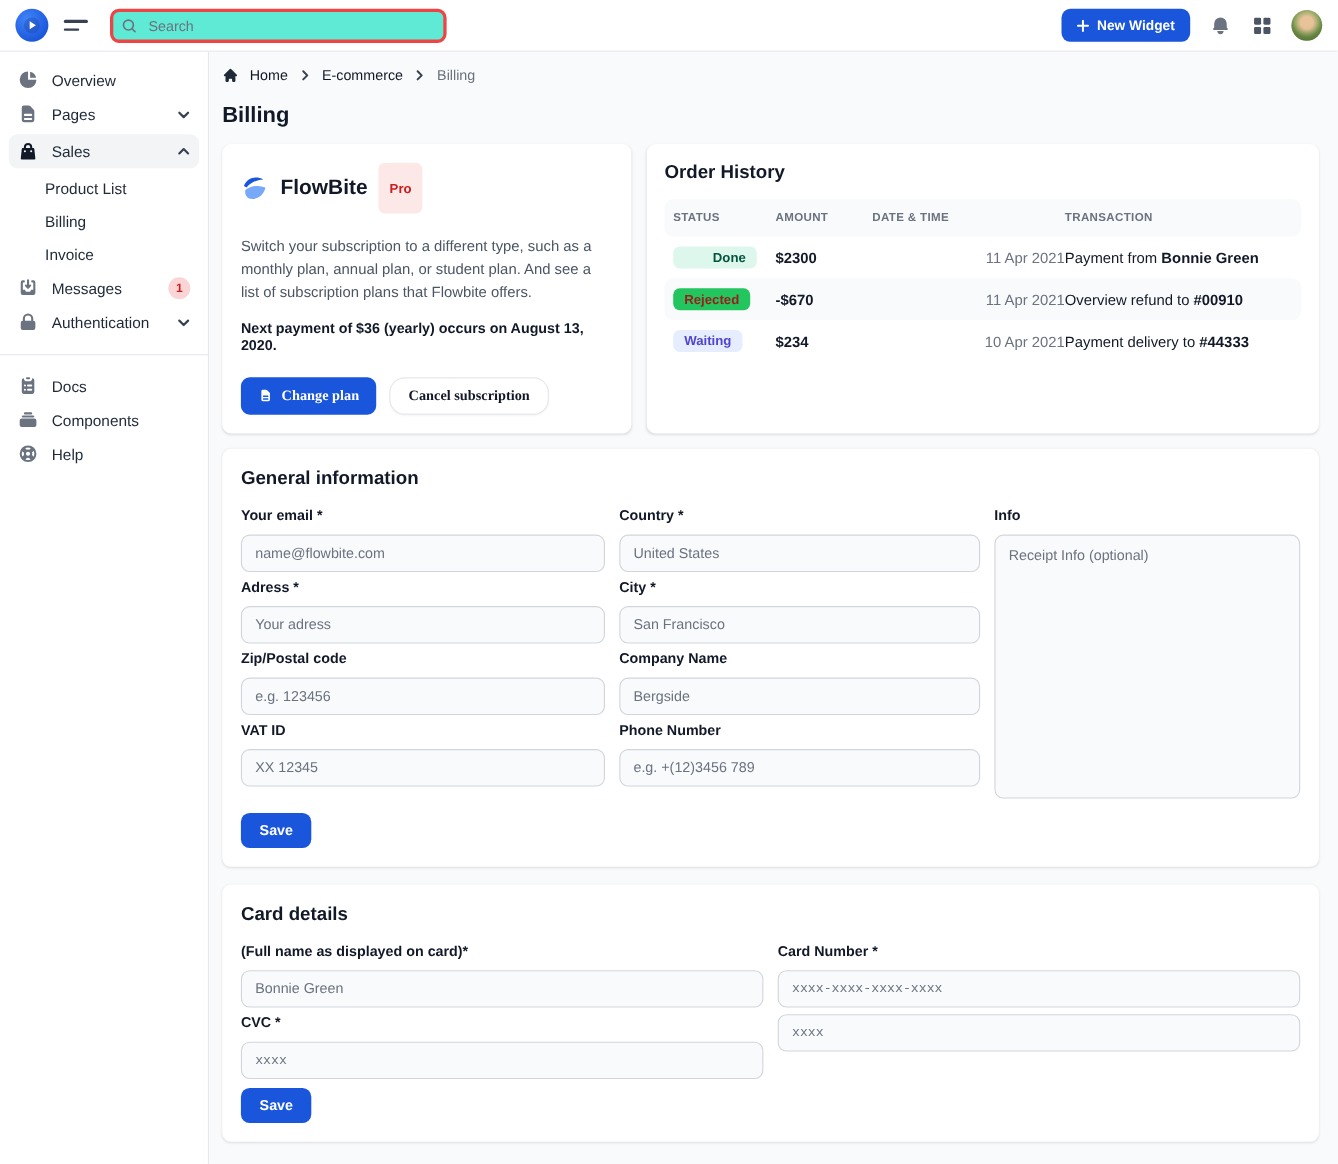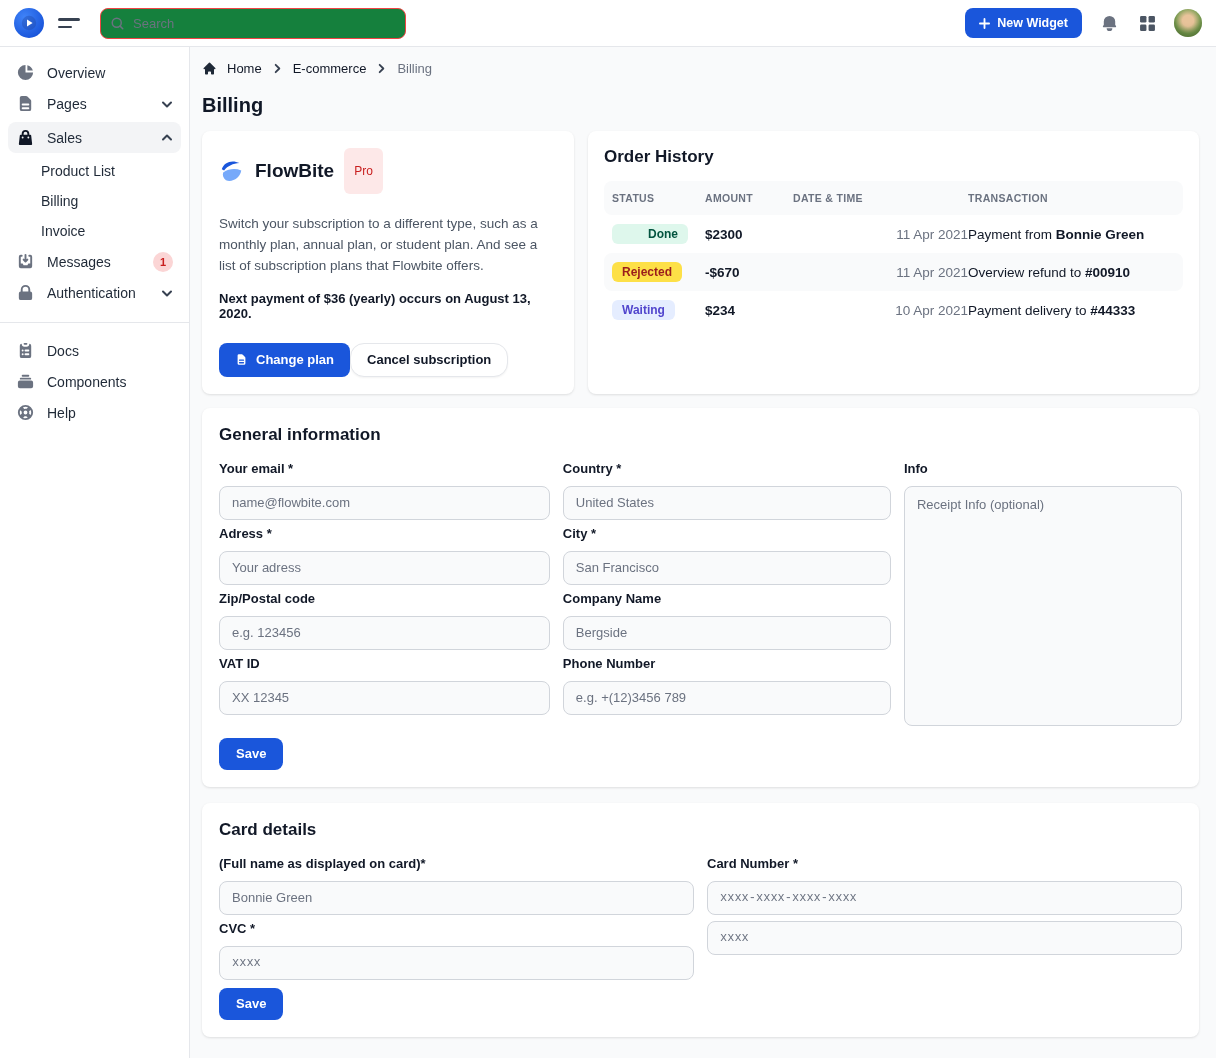--- a/index.html
+++ b/index.html
@@ -12,21 +12,21 @@
   .nav-left { display:flex; align-items:center; gap:14px; flex:1; }
   .logo-btn { width:30px; height:30px; border-radius:50%; background:radial-gradient(circle at 35% 30%, #3f83f8, #1a56db 75%);
               display:flex; align-items:center; justify-content:center; cursor:pointer; }
   .logo-btn svg { display:block; }
   .hamburger { width:28px; height:22px; display:flex; flex-direction:column; justify-content:center; gap:5px; cursor:pointer; }
   .hamburger span { height:2.5px; border-radius:2px; background:#374151; }
   .hamburger span:nth-child(1){ width:22px; }
   .hamburger span:nth-child(2){ width:14px; }
   .search-wrap { position:relative; width:306px; }
   .search-wrap svg { position:absolute; left:10px; top:8px; }
-  .search-input { width:100%; height:31px; background:#15803d; border:1px solid #ef4444; border-radius:8px;
+  .search-input { width:100%; height:31px; background:#5eead4; border:3px solid #ef4444; border-radius:8px;
                   padding:0 10px 0 32px; font-size:13px; color:#111827; font-family:inherit; }
   .search-input::placeholder { color:#6b7280; }
   .nav-right { display:flex; align-items:center; gap:16px; }
   .btn-primary { display:inline-flex; align-items:center; gap:7px; background:#1a56db; color:#fff; border:none;
                  border-radius:8px; height:30px; padding:0 14px; font-size:12.5px; font-weight:700; cursor:pointer; font-family:inherit; }
   .icon-btn { background:none; border:none; cursor:pointer; display:flex; align-items:center; padding:2px; }
   .avatar { width:28px; height:28px; border-radius:50%; cursor:pointer;
             background:radial-gradient(circle at 50% 42%, #e8c39a 26%, #7fa256 60%, #5d7d3c 100%);
             box-shadow:inset 0 -6px 6px rgba(40,70,20,.35); }
 
@@ -50,40 +50,40 @@
   .breadcrumb .current { color:#6b7280; cursor:default; }
   .page-title { font-size:20px; font-weight:700; margin:18px 0 14px; color:#111827; }
 
   .card { background:#fff; border-radius:8px; box-shadow:0 1px 3px rgba(0,0,0,.08), 0 1px 2px rgba(0,0,0,.04); }
   .row1 { display:grid; grid-template-columns:372px 1fr; gap:14px; }
 
   
   .sub-card { padding:17px; }
   .brand-row { display:flex; align-items:center; gap:10px; }
   .brand-name { font-size:19px; font-weight:700; color:#111827; }
-  .badge-pro { background:#fde8e8; color:#c81e1e; font-size:12px; font-weight:400; padding:16px 10px; border-radius:6px; }
+  .badge-pro { background:#fde8e8; color:#c81e1e; font-size:12px; font-weight:700; padding:16px 10px; border-radius:6px; }
   .sub-desc { font-size:13.5px; line-height:1.55; color:#4b5563; margin-top:20px; }
   .sub-note { font-size:13px; font-weight:700; color:#111827; margin-top:14px; }
-  .sub-actions { display:flex; margin-top:22px; }
+  .sub-actions { display:flex; gap:12px; margin-top:22px;font-family:Liberation Serif, serif; }
   .btn-change { display:inline-flex; align-items:center; gap:8px; background:#1a56db; color:#fff; border:none;
                 border-radius:8px; height:34px; padding:0 16px; font-size:13px; font-weight:600; cursor:pointer; font-family:inherit; }
   .btn-cancel { background:#fff; color:#111827; border:1px solid #e5e7eb; border-radius:14px; height:34px;
                 padding:0 16px; font-size:13px; font-weight:600; cursor:pointer; font-family:inherit; box-shadow:0 1px 2px rgba(0,0,0,.05); }
 
   
   .order-card { padding:16px; }
   .section-title { font-size:17px; font-weight:700; color:#111827; }
   .table { margin-top:14px; font-size:13.5px; }
   .trow { display:grid; grid-template-columns:93px 88px 175px 1fr; align-items:center; height:38px; border-radius:8px; padding:0 8px; }
   .thead { height:34px; background:#f9fafb; text-transform:uppercase; font-size:10.5px; font-weight:600;
            color:#6b7280; letter-spacing:.03em; }
   .trow.alt { background:#f9fafb; }
   .status-badge { display:inline-block; font-size:12px; font-weight:600; padding:3px 10px; border-radius:6px; }
   .st-done { background:#def7ec; color:#03543f;padding-left:36px; }
-  .st-rejected { background:#fde047; color:#9b1c1c; }
+  .st-rejected { background:#22c55e; color:#9b1c1c; }
   .st-waiting { background:#e5edff; color:#5145cd; }
   .amount { font-weight:700; color:#111827; }
   .tdate { color:#6b7280;text-align:right; }
   .ttx { color:#111827; }
   .ttx b { font-weight:700; }
 
   
   .form-card { margin-top:14px; padding:17px; }
   .gi-grid { display:grid; grid-template-columns:1.19fr 1.18fr 1fr; column-gap:13px; margin-top:16px; }
   .field { margin-bottom:6px; }

